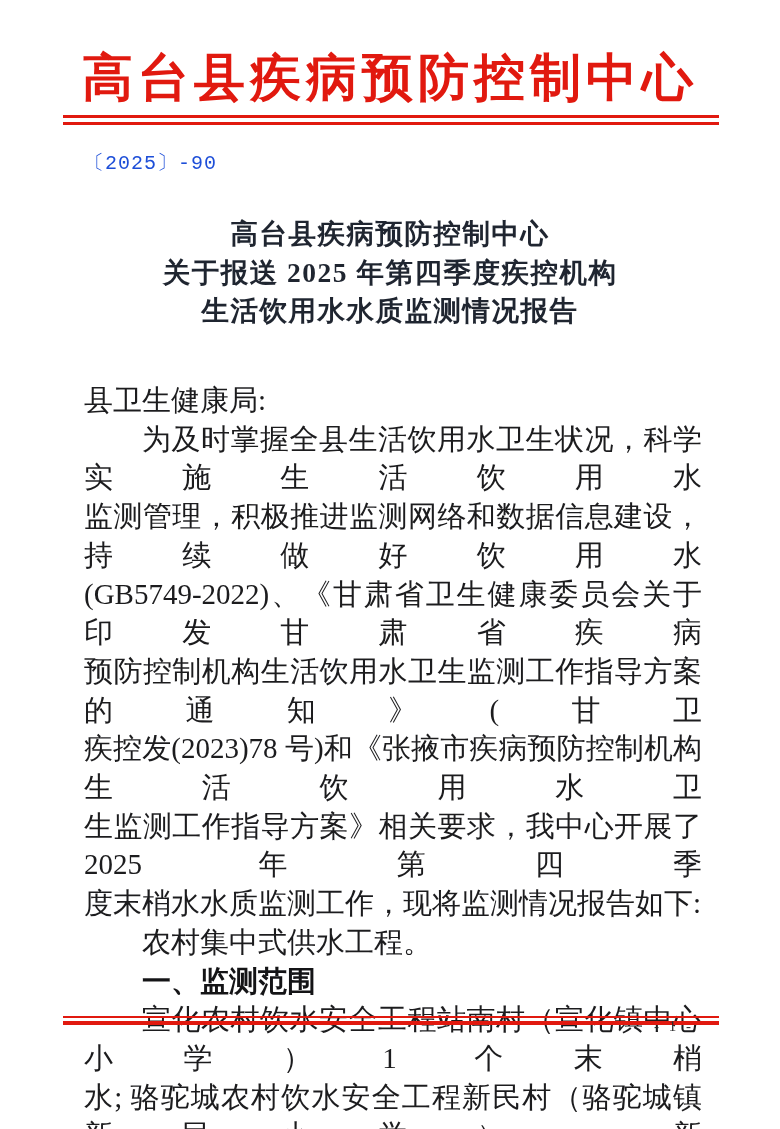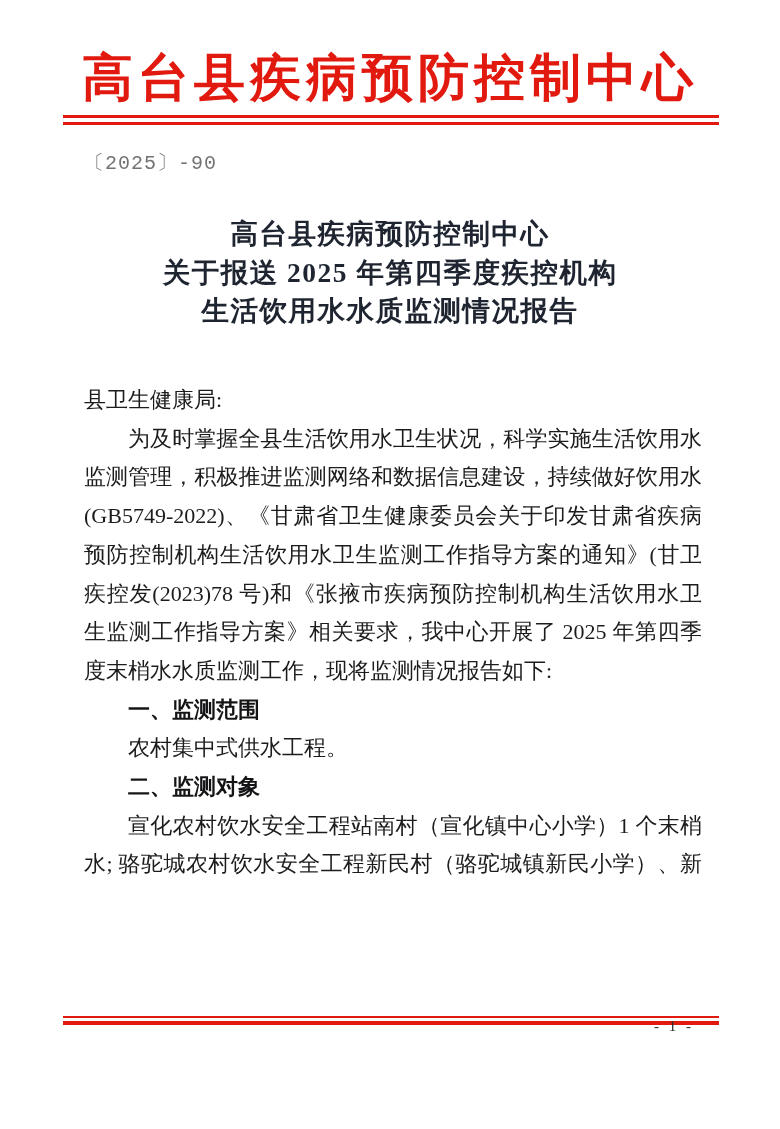--- a/index.html
+++ b/index.html
@@ -28,40 +28,40 @@
     border-bottom:3px solid var(--red);
     background:transparent;
   }
   .red-rule.header-rule { top:115px; }
   .red-rule.footer-rule { top:1016px; height:3px; border-top-width:2px; border-bottom-width:4px; }
   .doc-number {
     position:absolute; left:84px; top:149px;
     font-family:"Liberation Mono","DejaVu Sans Mono",monospace;
     font-size:20px;
     letter-spacing:1px;
-    color:#737373;
+    color:#1d4ed8;
     white-space:nowrap;
   }
   .doc-title {
     position:absolute; top:215px; left:0; right:0;
     text-align:center;
     color:#1f2530;
   }
   .doc-title .title-line {
     font-weight:700;
     font-size:27.5px;
     line-height:38.5px;
     letter-spacing:1.5px;
     white-space:nowrap;
   }
   .document-body {
     position:absolute; left:84px; top:381px; width:618px;
   }
   .document-body .line {
-    font-size:22px;
+    font-size:29px;
     line-height:38.7px;
     color:#1c1c1e;
     font-family:"Liberation Serif","DejaVu Serif",serif;
     white-space:normal;
   }
   .document-body .line.spread {
     text-align:justify;
     text-align-last:justify;
     text-justify:inter-character;
   }
@@ -99,23 +99,22 @@
 
   <div class="document-body">
       <div class="line">县卫生健康局:</div>
       <div class="line indent spread">为及时掌握全县生活饮用水卫生状况，科学实施生活饮用水</div>
       <div class="line spread">监测管理，积极推进监测网络和数据信息建设，持续做好饮用水</div>
       <div class="line spread">(GB5749-2022)、《甘肃省卫生健康委员会关于印发甘肃省疾病</div>
       <div class="line spread">预防控制机构生活饮用水卫生监测工作指导方案的通知》(甘卫</div>
       <div class="line spread">疾控发(2023)78 号)和《张掖市疾病预防控制机构生活饮用水卫</div>
       <div class="line spread">生监测工作指导方案》相关要求，我中心开展了 2025 年第四季</div>
       <div class="line">度末梢水水质监测工作，现将监测情况报告如下:</div>
+      <div class="line indent">农村集中式供水工程。</div>
       <div class="line indent heading">一、监测范围</div>
-      <div class="line indent">农村集中式供水工程。</div>
-      <div class="line indent heading">二、监测对象</div>
       <div class="line indent spread">宣化农村饮水安全工程站南村（宣化镇中心小学）1 个末梢</div>
       <div class="line spread">水; 骆驼城农村饮水安全工程新民村（骆驼城镇新民小学）、新</div>
     </div>
 
   <div class="red-rule footer-rule"></div>
 
   <div class="page-number">- 1 -</div>
 
 </div>
 

